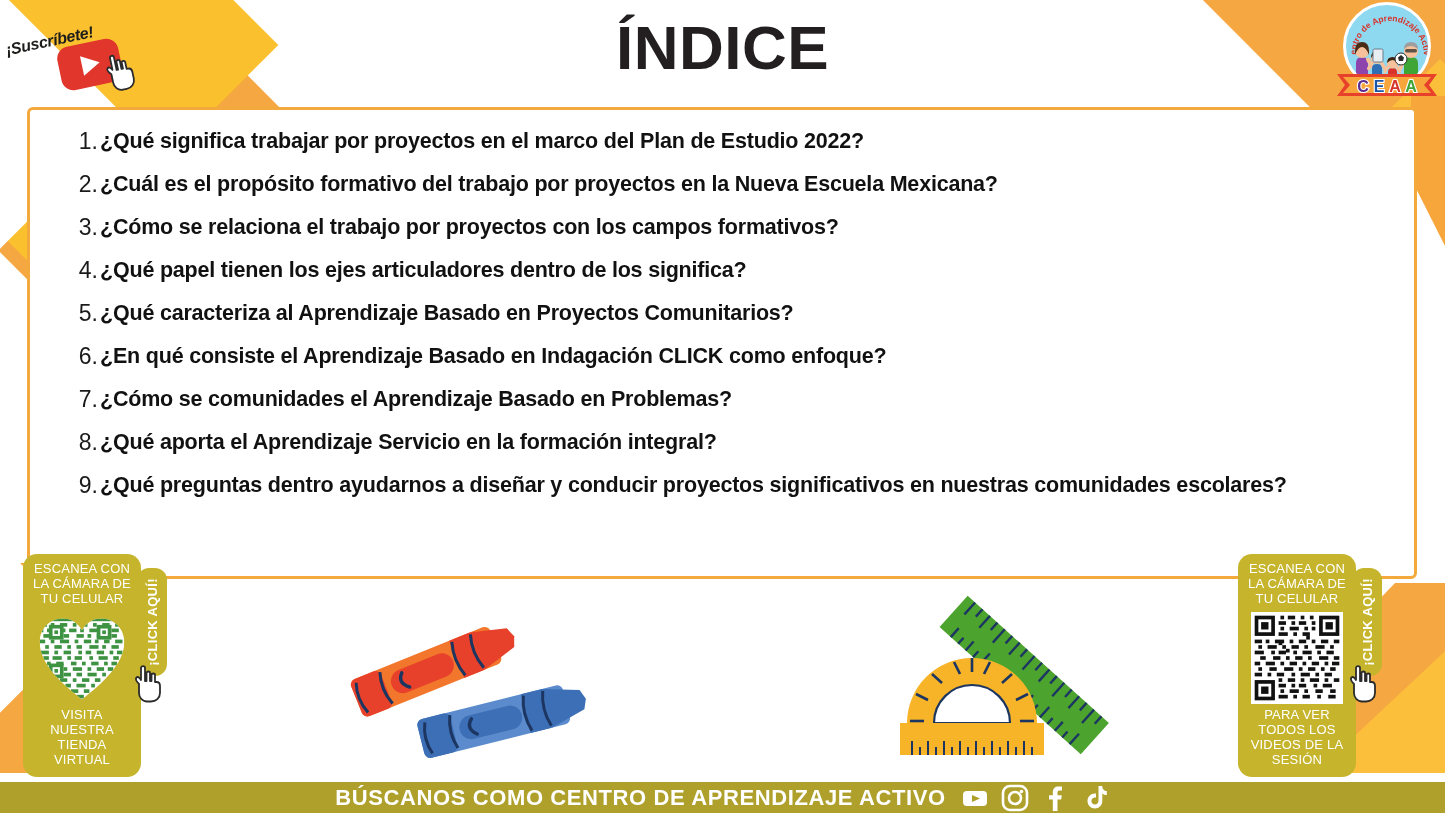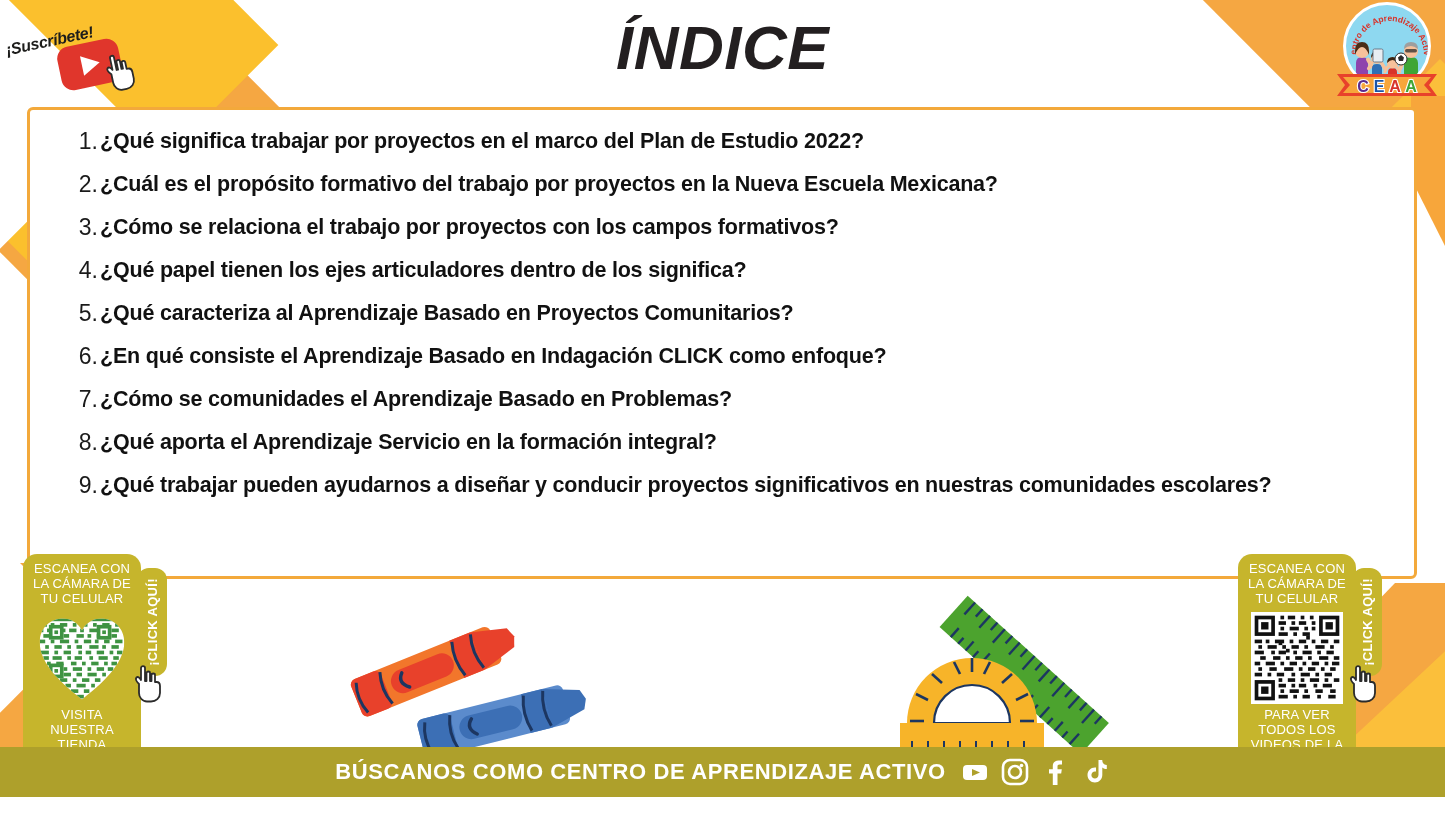--- a/index.html
+++ b/index.html
@@ -131,21 +131,20 @@
   
   #page-title {
     position: absolute;
     top: 12px; left: 0; right: 0;
     text-align: center;
     font-size: 62px;
     font-weight: bold;
     color: #231f20;
     letter-spacing: 0.5px;
     z-index: 20;
-    font-style: italic;
   }
 
   
   #material-badge {
     position: absolute;
     top: 26px; left: 1180px;
     width: 145px; height: 55px;
     background: #F7B24B;
     display: flex;
     flex-direction: column;
@@ -292,22 +291,22 @@
   #crayons { position: absolute; left: 330px; bottom: 55px; width: 300px; height: 160px; z-index: 10; }
   #crayons svg { width: 100%; height: 100%; }
 
   
   #geometry { position: absolute; left: 872px; bottom: 50px; width: 270px; height: 185px; z-index: 10; }
   #geometry svg { width: 100%; height: 100%; }
 
   
   #footer-bar {
     position: absolute;
-    bottom: 16px; left: 0;
-    width: 1445px; height: 50px;
+    bottom: 0; left: 0;
+    width: 1445px; height: 31px;
     background: #AEA02B;
     display: flex;
     align-items: center;
     justify-content: center;
     gap: 14px;
     z-index: 40;
   }
   #footer-text {
     color: #ffffff;
     font-size: 22px;
@@ -439,21 +438,21 @@
       <li>
         <span class="li-num">7.</span>
         <span class="li-text">¿Cómo se comunidades el Aprendizaje Basado en Problemas?</span>
       </li>
       <li>
         <span class="li-num">8.</span>
         <span class="li-text">¿Qué aporta el Aprendizaje Servicio en la formación integral?</span>
       </li>
       <li>
         <span class="li-num">9.</span>
-        <span class="li-text justified">¿Qué trabajar pueden ayudarnos a diseñar y conducir proyectos significativos en nuestras comunidades escolares?</span>
+        <span class="li-text justified">¿Qué preguntas dentro ayudarnos a diseñar y conducir proyectos significativos en nuestras comunidades escolares?</span>
       </li>
     </ol>
   </div>
 
   <div class="qr-badge" id="qr-left">
     <div class="click-tab">
       <span>¡CLICK AQUÍ!</span>
     </div>
     <div class="qr-card">
       <div class="qr-caption">ESCANEA CON LA CÁMARA DE TU CELULAR</div>

